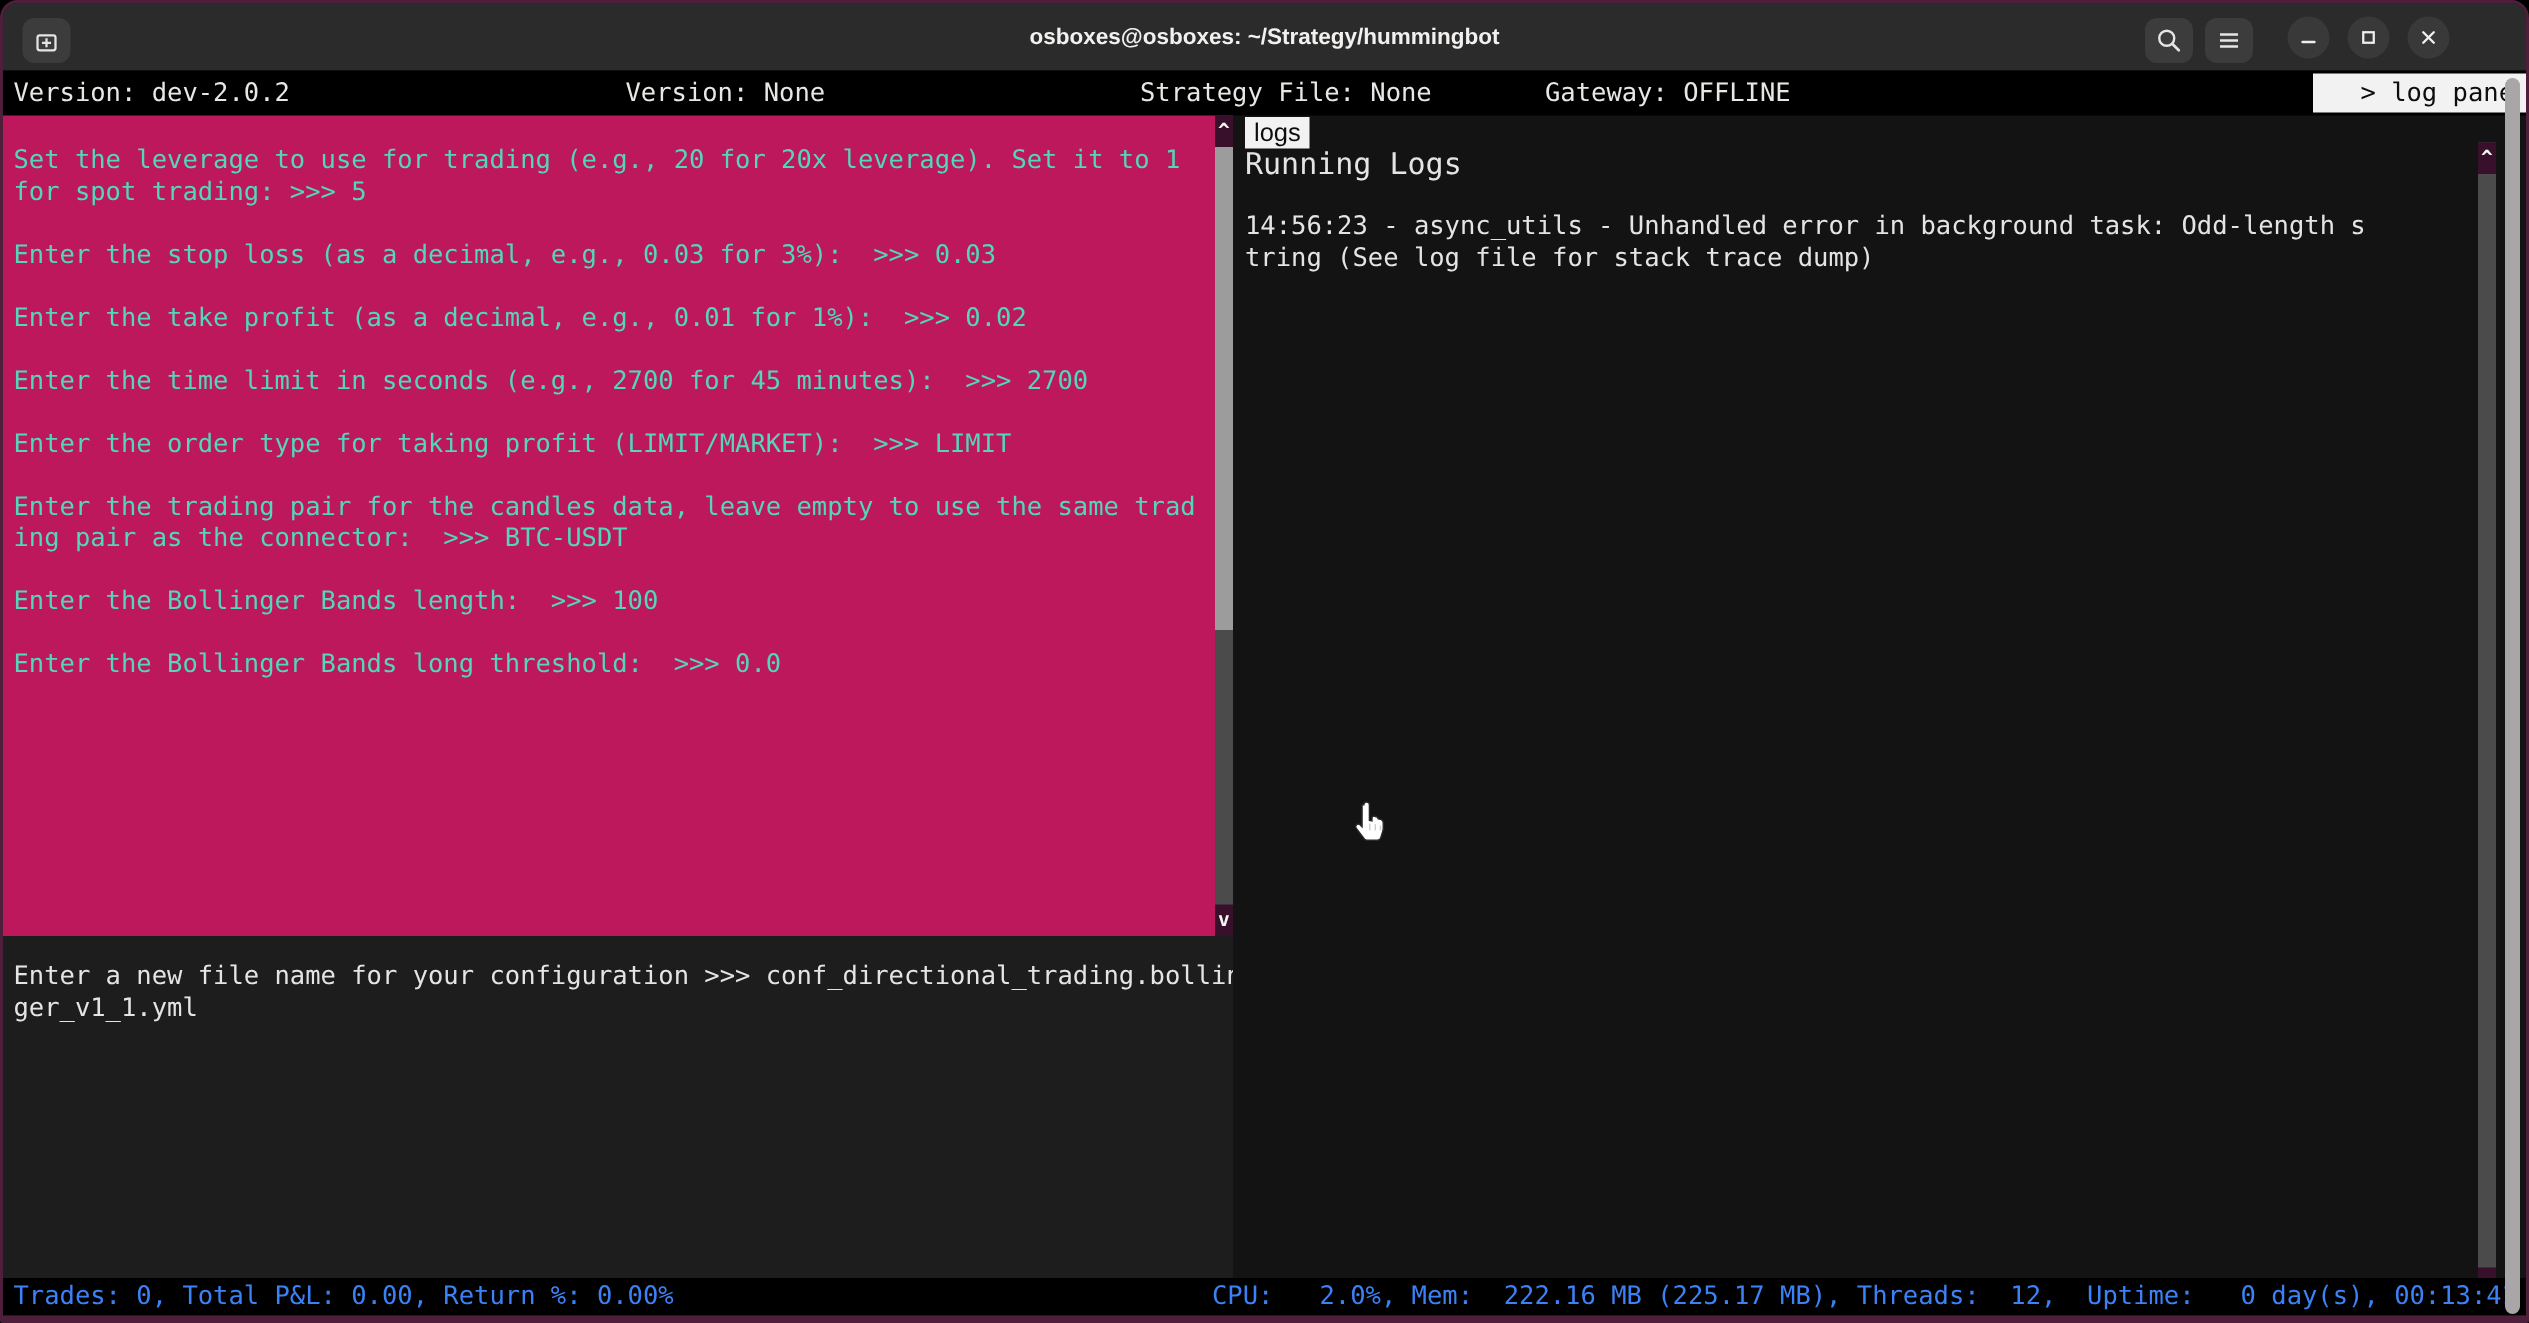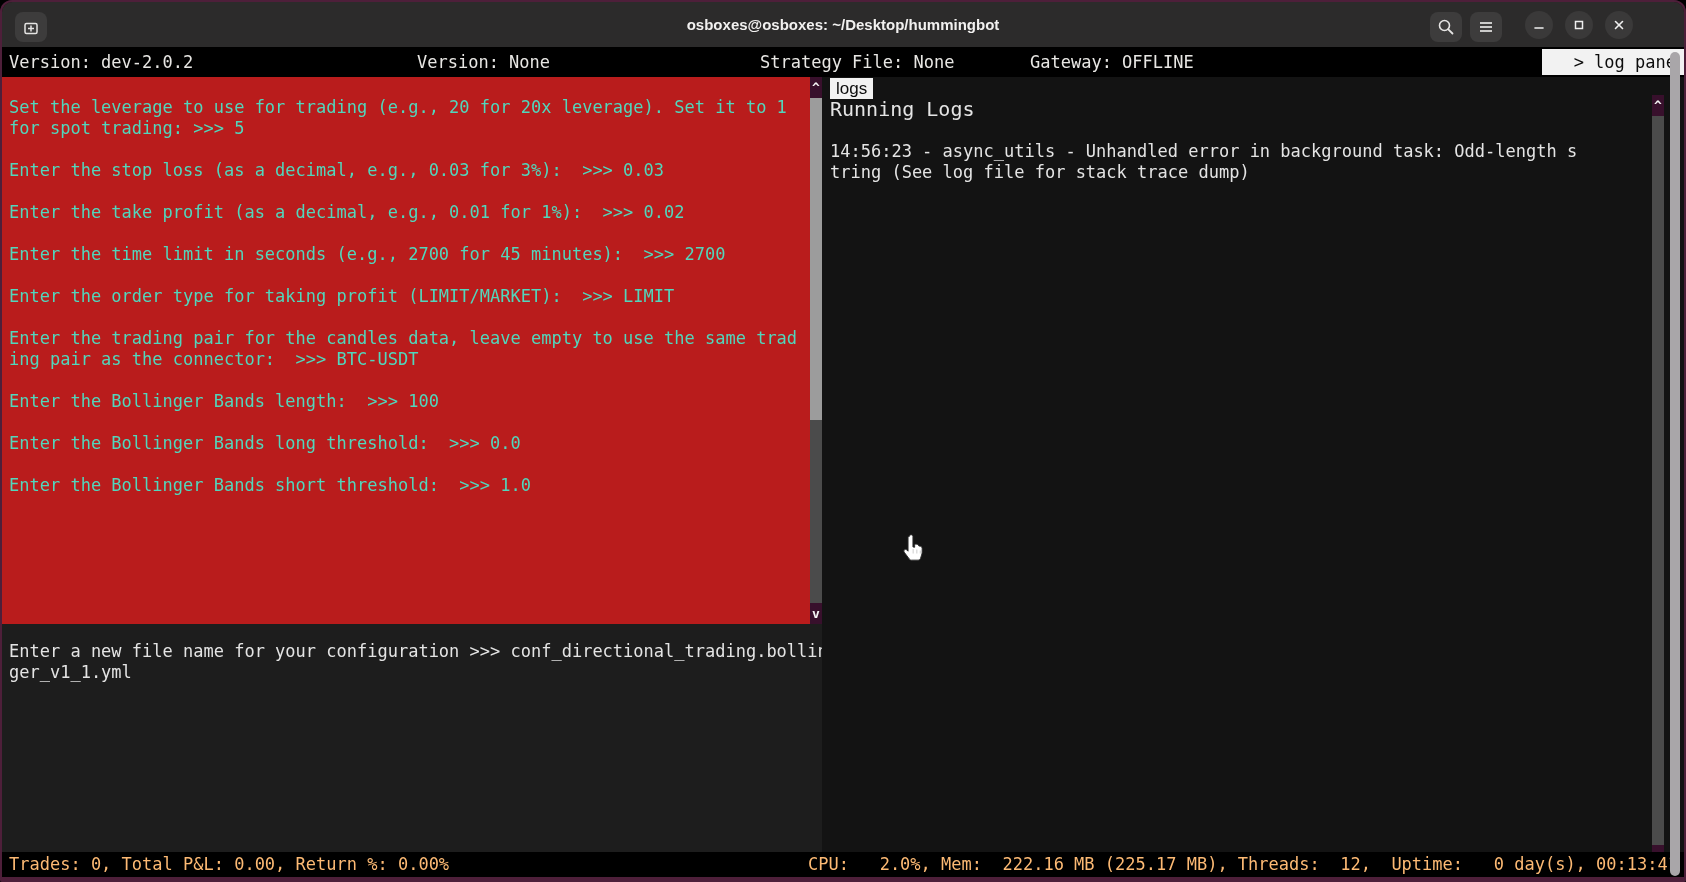--- a/index.html
+++ b/index.html
@@ -61,21 +61,21 @@
     background: #f2f2f2; color: #0d0d0d;
   }
   .logpane-chip {
     position: absolute; top: 2px; left: 1540px; width: 142px; height: 26px;
     line-height: 26px; text-align: right; padding-right: 8px;
     box-sizing: border-box; font-size: 17px;
   }
   
   .left-scroll {
     position: absolute; left: 2px; top: 77px; width: 808px; height: 547px;
-    background: #b91c1c;
+    background: #be185d;
   }
   .term-paragraphs { position: absolute; left: 7px; top: 20px; width: 798px; }
   .para {
     color: #52d6bc; font-size: 17px; line-height: 21px;
     white-space: pre; margin: 0 0 21px 0;
   }
   .left-input {
     position: absolute; left: 2px; top: 624px; width: 820px; height: 228px;
     background: #1d1d1d;
   }
@@ -119,21 +119,21 @@
     position: absolute; left: 1652px; top: 95px; width: 12px; height: 771px;
     background: #4b4b4b;
   }
   .window-scrollbar {
     position: absolute; left: 1670px; top: 52px; width: 10px; height: 824px;
     background: #a9a6a9; border-radius: 5px; z-index: 40; cursor: pointer;
   }
   
   .bottombar {
     position: absolute; left: 2px; right: 2px; top: 852px; height: 25px;
-    background: #000; color: #fdba74;
+    background: #000; color: #3b82f6;
     font-size: 17px; line-height: 25px; white-space: pre; padding-left: 24px;
   }
   .bottombar .bb-left { position: absolute; left: 7px; top: 0; }
   .bottombar .bb-right { position: absolute; left: 806px; top: 0; }
   
   .mouse-cursor { position: absolute; left: 898px; top: 534px; z-index: 60; pointer-events: none; }
 </style>
 </head>
 <body>
 
@@ -142,21 +142,21 @@
   <div class="titlebar">
     <button class="tb-btn" style="left:13px">
       <span>
         <svg width="20" height="20" viewBox="0 0 20 20">
           <rect x="4" y="6.5" width="12" height="10" rx="1.5" fill="none" stroke="#e6e5e4" stroke-width="1.5"></rect>
           <line x1="10" y1="8.5" x2="10" y2="14.5" stroke="#e6e5e4" stroke-width="1.5"></line>
           <line x1="7" y1="11.5" x2="13" y2="11.5" stroke="#e6e5e4" stroke-width="1.5"></line>
         </svg>
       </span>
     </button>
-    <div class="title">osboxes@osboxes: ~/Desktop/hummingbot</div>
+    <div class="title">osboxes@osboxes: ~/Strategy/hummingbot</div>
     <button class="tb-btn" style="left:1428px">
       <span>
         <svg width="20" height="20" viewBox="0 0 20 20">
           <circle cx="8.5" cy="8.5" r="5" fill="none" stroke="#e6e5e4" stroke-width="1.6"></circle>
           <line x1="12.3" y1="12.3" x2="16.5" y2="16.5" stroke="#e6e5e4" stroke-width="1.8" stroke-linecap="round"></line>
         </svg>
       </span>
     </button>
     <button class="tb-btn" style="left:1468px">
       <span>
@@ -205,21 +205,20 @@
     <div class="para">Set the leverage to use for trading (e.g., 20 for 20x leverage). Set it to 1
 for spot trading: &gt;&gt;&gt; 5</div>
         <div class="para">Enter the stop loss (as a decimal, e.g., 0.03 for 3%):  &gt;&gt;&gt; 0.03</div>
         <div class="para">Enter the take profit (as a decimal, e.g., 0.01 for 1%):  &gt;&gt;&gt; 0.02</div>
         <div class="para">Enter the time limit in seconds (e.g., 2700 for 45 minutes):  &gt;&gt;&gt; 2700</div>
         <div class="para">Enter the order type for taking profit (LIMIT/MARKET):  &gt;&gt;&gt; LIMIT</div>
         <div class="para">Enter the trading pair for the candles data, leave empty to use the same trad
 ing pair as the connector:  &gt;&gt;&gt; BTC-USDT</div>
         <div class="para">Enter the Bollinger Bands length:  &gt;&gt;&gt; 100</div>
         <div class="para">Enter the Bollinger Bands long threshold:  &gt;&gt;&gt; 0.0</div>
-        <div class="para">Enter the Bollinger Bands short threshold:  &gt;&gt;&gt; 1.0</div>
       </div>
   </div>
 
   <div class="left-scrollbar">
     <div class="sb-arrow" style="top:0">^</div>
     <div class="thumb"></div>
     <div class="sb-arrow" style="top:526px">v</div>
   </div>
 
   <div class="left-input">

